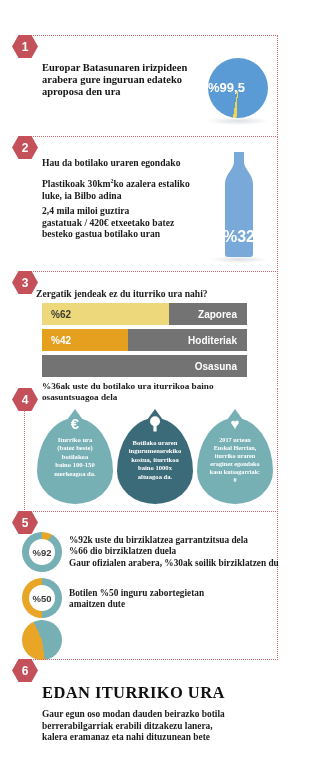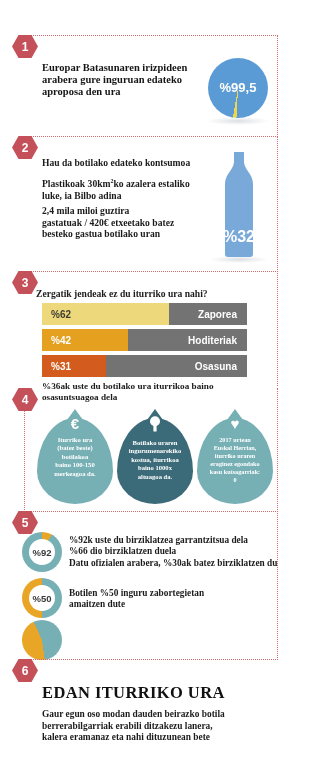--- a/index.html
+++ b/index.html
@@ -38,21 +38,21 @@
   .bold { font-weight: bold; }
   .s1-head { position:absolute; font-size:10.5px; font-weight:bold; line-height:12.4px; color:#151515; }
 
   
   .pie1 {
     position:absolute; width:60px; height:60px; border-radius:50%;
     background:
       conic-gradient(from 183deg, #f0d44a 0deg 7deg, #5b9bd5 7deg 360deg);
   }
   .pie1-label {
-    position:absolute; width:60px; text-align:center;
+    position:absolute; width:60px; text-align:left;
     color:#ffffff; font-family:"Liberation Sans", sans-serif;
     font-weight:bold; font-size:13px;
   }
   .shadow-el {
     position:absolute; border-radius:50%;
     background: radial-gradient(ellipse at center, rgba(140,150,160,0.30) 0%, rgba(140,150,160,0.0) 72%);
   }
 
   
   .bottle { position:absolute; }
@@ -144,21 +144,21 @@
   <div class="s1-head" style="left:42px; top:86px;">aproposa den ura</div>
 
   <div class="shadow-el" style="left:207px; top:117px; width:62px; height:8px;"></div>
   <div class="pie1" style="left:208px; top:58px;"></div>
   <div class="pie1-label" style="left:208px; top:80px;">%99,5</div>
 
   <div class="hex" style="left:12px; top:136px;">2</div>
   <div class="frame noright" style="left:30px; top:136px; width:248px; height:134px; border-bottom:none;"></div>
   <div class="vline" style="left:277px; top:136px; height:134px;"></div>
 
-  <div class="txt bold" style="position:absolute; left:42px; top:157px; font-size:9.6px;">Hau da botilako edateko kontsumoa</div>
+  <div class="txt bold" style="position:absolute; left:42px; top:157px; font-size:9.6px;">Hau da botilako uraren egondako</div>
 
   <div class="txt bold" style="position:absolute; left:42px; top:176px; font-size:9.6px; line-height:11.6px; width:165px;">
     <span>Plastikoak 30km</span><sup>2</sup><span>ko azalera estaliko</span><br>
     <span>luke, ia Bilbo adina</span>
   </div>
 
   <div class="txt bold" style="position:absolute; left:42px; top:205px; font-size:9.6px; line-height:11.6px; width:172px;">
     <span>2,4 mila miloi guztira</span><br>
     <span>gastatuak / 420€ etxeetako batez</span><br>
     <span>besteko gastua botilako uran</span>
@@ -182,21 +182,20 @@
     <div class="bar-left" style="width:62%; background:#edd87c;">%62</div>
     <div class="bar-right">Zaporea</div>
   </div>
 
   <div class="barrow" style="left:42px; top:329px;">
     <div class="bar-left on-dark" style="width:42%; background:#e5a020;">%42</div>
     <div class="bar-right">Hoditeriak</div>
   </div>
 
   <div class="barrow" style="left:42px; top:355px;">
-    <div class="bar-left on-dark" style="width:31%; background:#d35b1d;">%31</div>
     <div class="bar-right">Osasuna</div>
   </div>
 
   <div class="txt bold" style="position:absolute; left:42px; top:381px; font-size:9.2px; line-height:11.2px;">
     <span>%36ak uste du botilako ura iturrikoa baino</span><br>
     <span>osasuntsuagoa dela</span>
   </div>
 
   <div class="hex" style="left:12px; top:388px;">4</div>
   <div class="vline" style="left:24px; top:400px; height:110px;"></div>
@@ -249,21 +248,21 @@
   <div class="frame noright" style="left:30px; top:511px; width:248px; height:147px; border-bottom:none;"></div>
   <div class="vline" style="left:277px; top:511px; height:147px;"></div>
 
   <div class="donut" style="left:22px; top:532px;
               background: conic-gradient(from 0deg, #e8a526 0deg 29deg, #76afb4 29deg 360deg);">
     <div class="hole">%92</div>
   </div>
   <div class="s5txt" style="left:69px; top:535px;">
     <span>%92k uste du birziklatzea garrantzitsua dela</span><br>
     <span>%66 dio birziklatzen duela</span><br>
-    <span>Datu ofizialen arabera, %30ak batez birziklatzen du</span>
+    <span>Gaur ofizialen arabera, %30ak soilik birziklatzen du</span>
   </div>
 
   <div class="donut" style="left:22px; top:578px;
               background: conic-gradient(from 180deg, #e8a526 0deg 180deg, #76afb4 180deg 360deg);">
     <div class="hole">%50</div>
   </div>
   <div class="s5txt" style="left:69px; top:588px;">
     <span>Botilen %50 inguru zabortegietan</span><br>
     <span>amaitzen dute</span>
   </div>

